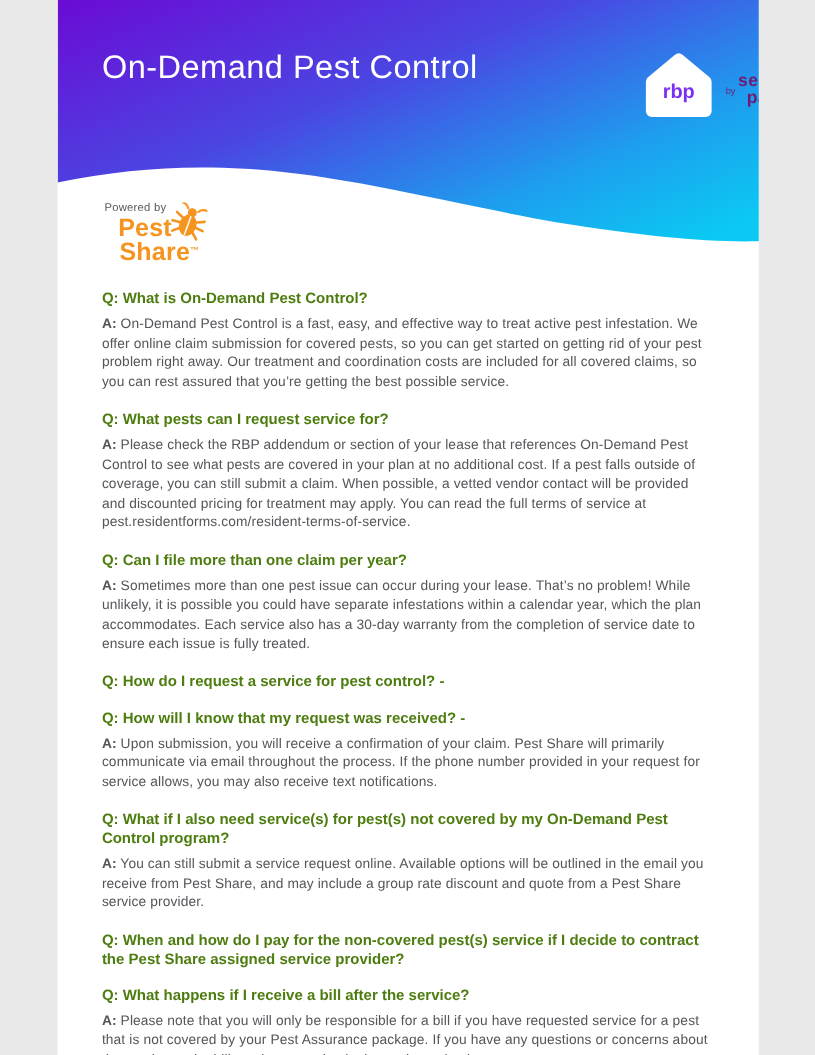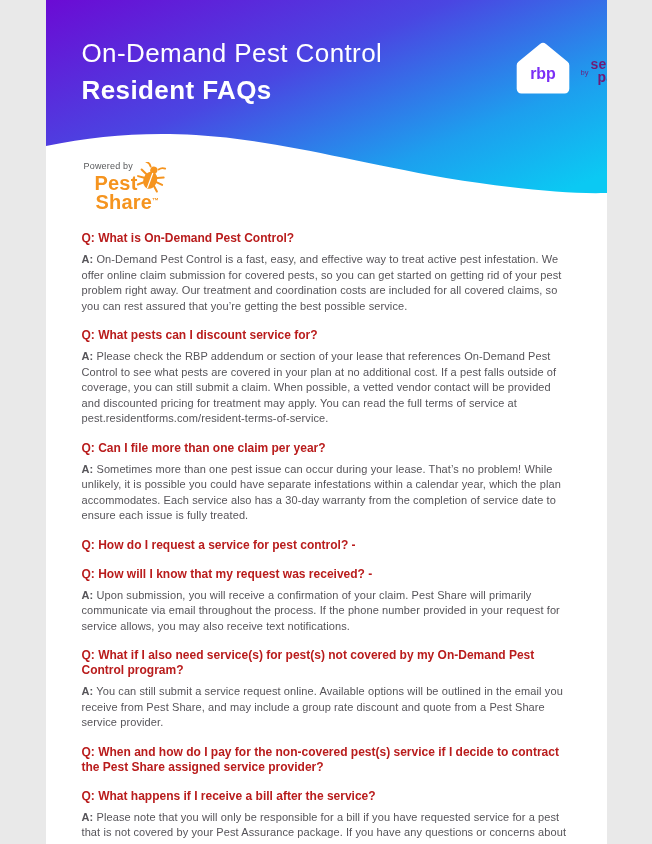--- a/index.html
+++ b/index.html
@@ -22,21 +22,21 @@
   
   .powered{position:absolute;left:37px;top:161px;width:120px;height:60px;color:#F5941F;}
   .pb-label{font-size:9px;color:#58595B;letter-spacing:.2px;margin:0 0 3px 1px;}
   .pb-pest{font-size:20px;font-weight:700;line-height:18px;letter-spacing:.2px;margin-left:12px;}
   .pb-share-row{margin-left:13px;font-size:20px;font-weight:700;line-height:18px;letter-spacing:.2px;}
   .pb-tm{font-size:7px;vertical-align:6px;}
   .bug-svg{position:absolute;left:52px;top:1px;width:32px;height:32px;}
   
   main{padding:16px 36px 0 36px;}
   .faq-item .q{
-    color:#b91c1c;font-size:12px;font-weight:700;line-height:15px;margin:14px 0 6px 0;
+    color:#4d7c0f;font-size:12px;font-weight:700;line-height:15px;margin:14px 0 6px 0;
   }
   .faq-item:first-child .q{margin-top:0;}
   .faq-item .a{
     color:#565459;font-size:11px;line-height:15.5px;margin:0;letter-spacing:.1px;
   }
   .faq-item .a strong{font-weight:700;}
 </style>
 </head>
 <body>
 
@@ -50,21 +50,20 @@
           <stop offset="42%" stop-color="#4A46E2"></stop>
           <stop offset="76%" stop-color="#1D9FEE"></stop>
           <stop offset="100%" stop-color="#0BC9F3"></stop>
         </linearGradient>
       </defs>
       <path d="M0 0 H652 V180 C630 187 600 192 560 193 C520 194 470 189 400 178 C300 160 230 140 150 135 C95 132 50 136 0 146 Z" fill="url(#hgrad)"></path>
     </svg>
 
     <div class="titles">
       <div class="title-1">On-Demand Pest Control</div>
-      <div class="title-2">Resident FAQs</div>
     </div>
 
     <div class="rbp">
       <svg class="rbp-svg" viewBox="0 0 66 66" aria-hidden="true">
         <rect x="14" y="14" width="38" height="38" rx="9" transform="rotate(45 33 33)" fill="#35DCD4"></rect>
         <polygon points="33,8 56,27 56,52 10,52 10,27" fill="#ffffff" stroke="#ffffff" stroke-width="10" stroke-linejoin="round"></polygon>
         <text x="33" y="41" text-anchor="middle" font-family="Liberation Sans, sans-serif" font-size="17" font-weight="bold" fill="#7B2FF5">rbp</text>
       </svg>
       <div class="sn">
         <span class="sn-by">by</span>
@@ -98,21 +97,21 @@
       </svg>
     </div>
   </header>
 
   <main>
     <article class="faq-item">
       <h2 class="q">Q: What is On-Demand Pest Control?</h2>
       <p class="a"><strong>A:</strong> <span>On-Demand Pest Control is a fast, easy, and effective way to treat active pest infestation. We offer online claim submission for covered pests, so you can get started on getting rid of your pest problem right away. Our treatment and coordination costs are included for all covered claims, so you can rest assured that you’re getting the best possible service.</span></p>
     </article>
     <article class="faq-item">
-      <h2 class="q">Q: What pests can I discount service for?</h2>
+      <h2 class="q">Q: What pests can I request service for?</h2>
       <p class="a"><strong>A:</strong> <span>Please check the RBP addendum or section of your lease that references On-Demand Pest Control to see what pests are covered in your plan at no additional cost. If a pest falls outside of coverage, you can still submit a claim. When possible, a vetted vendor contact will be provided and discounted pricing for treatment may apply. You can read the full terms of service at pest.residentforms.com/resident-terms-of-service.</span></p>
     </article>
     <article class="faq-item">
       <h2 class="q">Q: Can I file more than one claim per year?</h2>
       <p class="a"><strong>A:</strong> <span>Sometimes more than one pest issue can occur during your lease. That’s no problem! While unlikely, it is possible you could have separate infestations within a calendar year, which the plan accommodates. Each service also has a 30-day warranty from the completion of service date to ensure each issue is fully treated.</span></p>
     </article>
     <article class="faq-item">
       <h2 class="q">Q: How do I request a service for pest control? -</h2>
     </article>
     <article class="faq-item">

